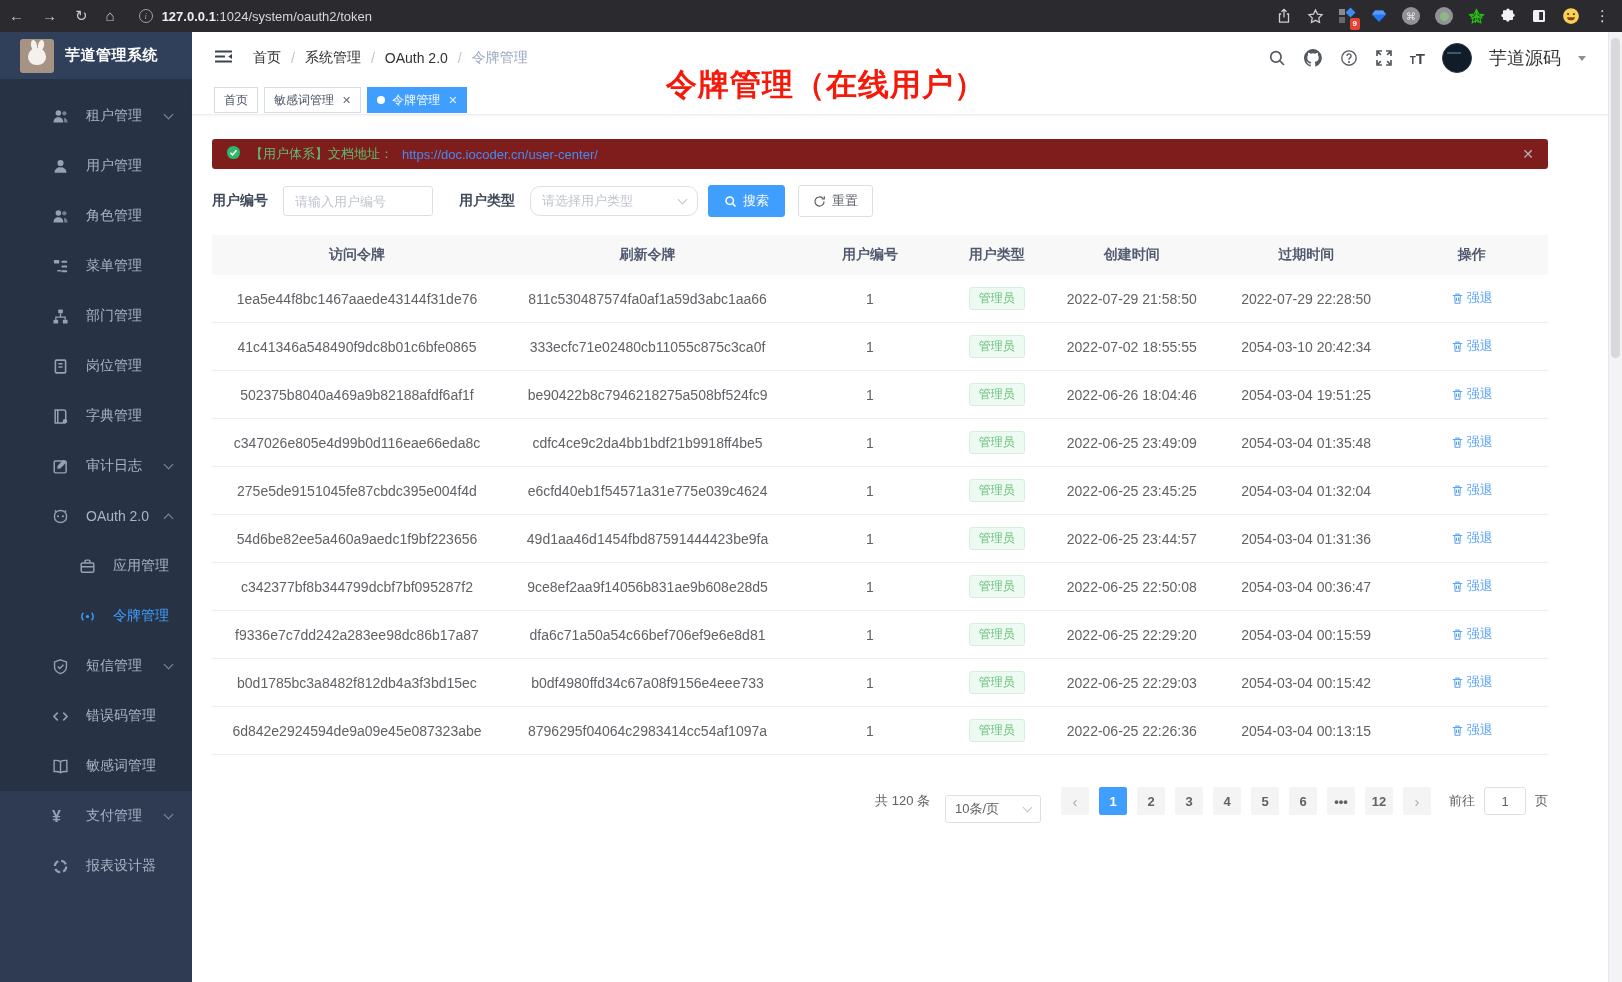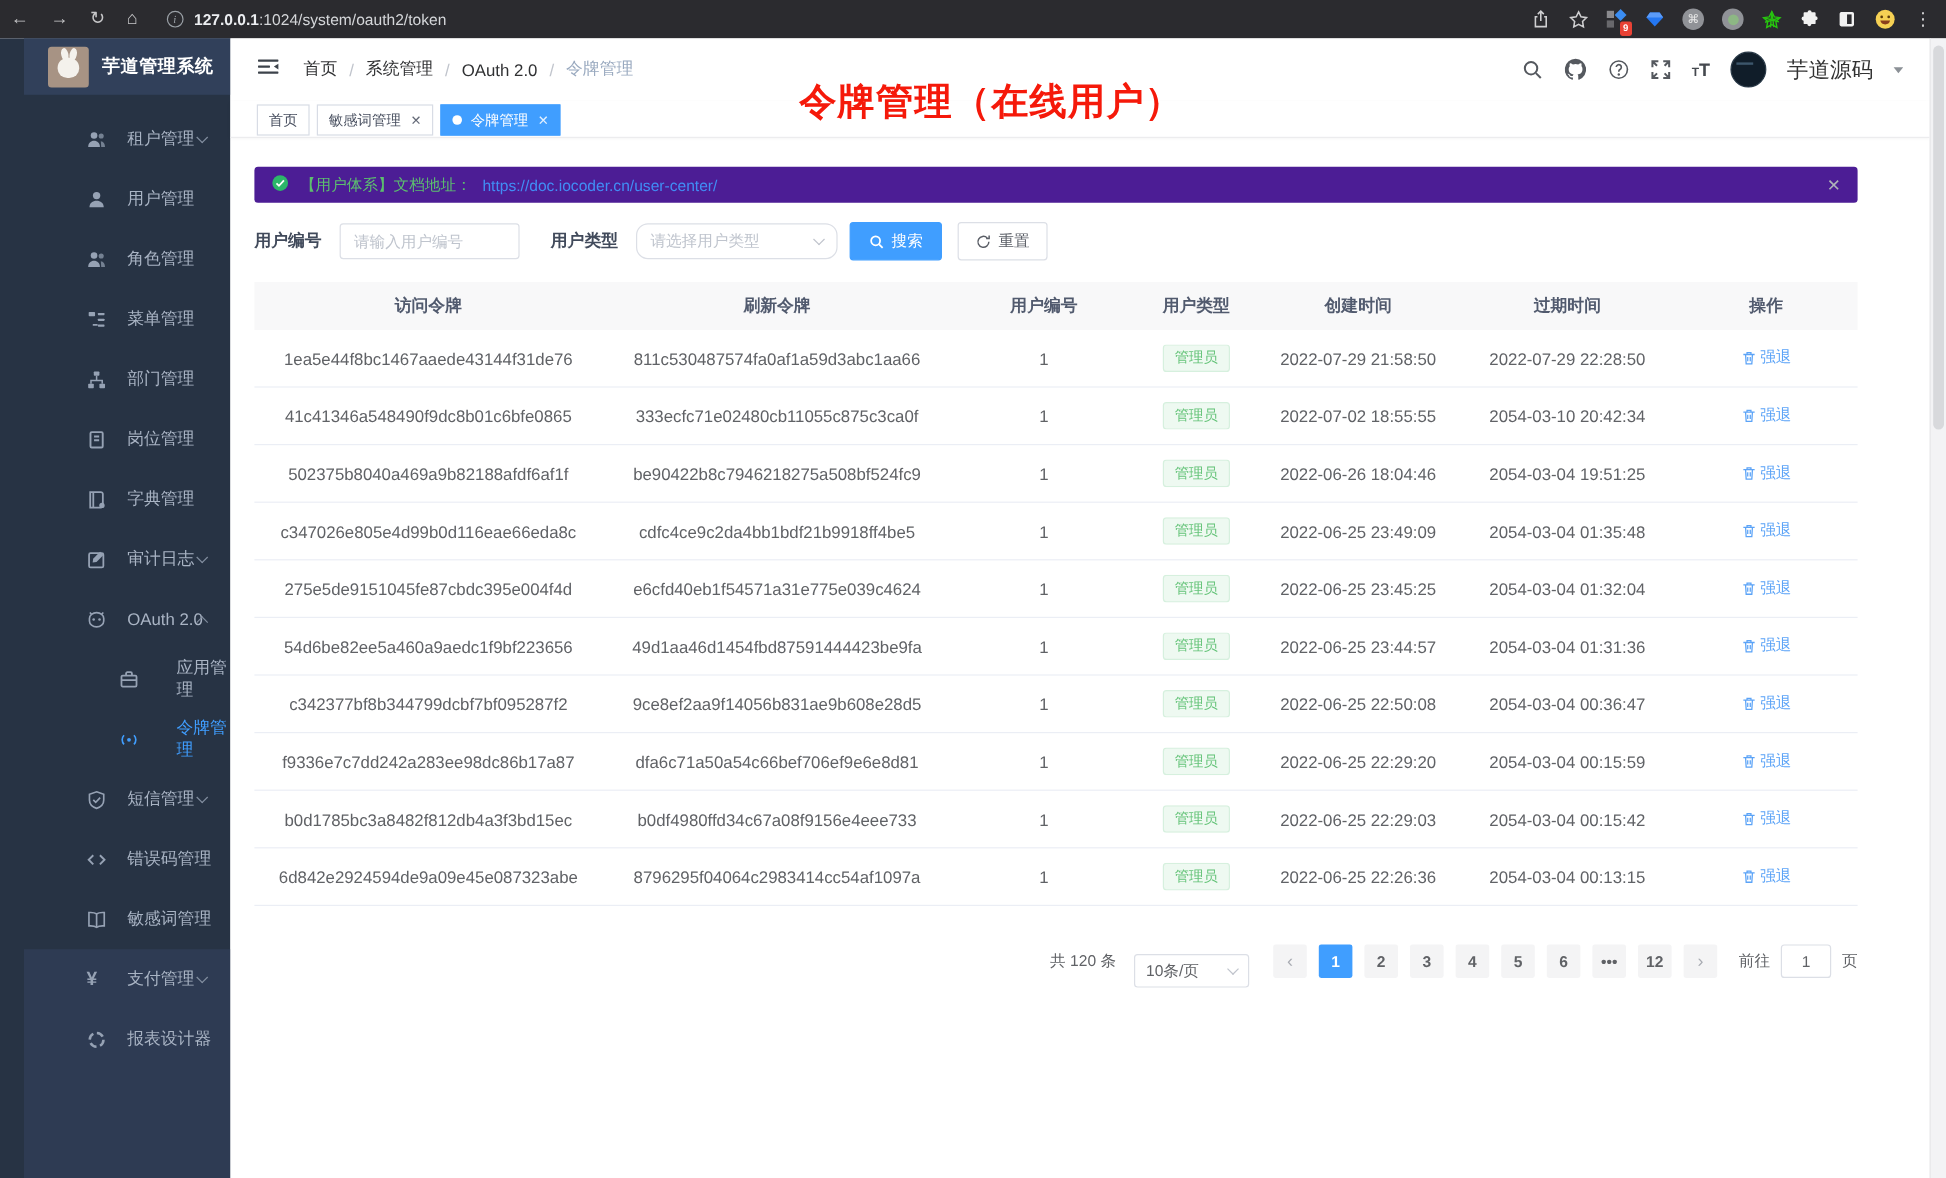--- a/index.html
+++ b/index.html
@@ -27,38 +27,38 @@
   .ext-squares .badge { position:absolute; right:-4px; bottom:-5px; background:#e94235; color:#fff;
     font-size:8px; line-height:10px; padding:1px 3px; border-radius:2px; font-weight:700; }
   .circle-ic { width:18px; height:18px; border-radius:50%; background:#909297; display:flex;
     align-items:center; justify-content:center; color:#e8e8e8; font-size:10px; }
   .circle-ic .dot { width:9px; height:9px; border-radius:50%; background:#8db784; }
   .emoji-ic { width:18px; height:18px; }
   .kebab { color:#d5d5d7; font-size:15px; letter-spacing:0; }
 
   
   .sidebar { position:absolute; left:0; top:32px; width:192px; height:950px;
-    background:#273344; display:flex; flex-direction:column;padding-left:20px; }
+    background:#273344; display:flex; flex-direction:column; }
   .logo-row { height:47px; background:#31405a; display:flex; align-items:center;
     padding-left:20px; gap:11px; flex:none; }
   .logo-img { width:34px; height:34px; border-radius:3px; background:#a79384; position:relative; overflow:hidden; flex:none; }
   .logo-img .bunny-face { position:absolute; left:8px; top:9px; width:18px; height:17px;
     background:#f4f1ec; border-radius:50% 50% 46% 46%; }
   .logo-img .ear1,.logo-img .ear2 { position:absolute; top:1px; width:6px; height:11px;
     background:#f4f1ec; border-radius:50%; }
   .logo-img .ear1 { left:11px; transform:rotate(-12deg); }
   .logo-img .ear2 { left:18px; transform:rotate(12deg); }
   .app-title { color:#ffffff; font-size:15px; font-weight:700; letter-spacing:.5px; }
   .menu-top { padding-top:12px; flex:none; }
   .menu-bottom { flex:1; background:#2e3b53; }
   .menu-item { height:50px; display:flex; align-items:center; padding-left:34px;
     color:#a9b4c4; font-size:14px; cursor:pointer; position:relative;margin-left:18px; }
   .menu-item .mi-icon { width:17px; height:17px; margin-right:17px; color:#96a2b4; flex:none; }
   .menu-item .mi-icon svg { width:17px; height:17px; display:block; }
-  .menu-item.sub { padding-left:61px;gap:14px; }
+  .menu-item.sub { padding-left:61px; }
   .menu-item.active, .menu-item.active .mi-icon { color:#409eff; }
   .mi-chevron { position:absolute; right:20px; width:7px; height:7px;
     border-right:1.6px solid #828e9f; border-bottom:1.6px solid #828e9f; }
   .mi-chevron.down { transform:rotate(45deg); top:20px; }
   .mi-chevron.up { transform:rotate(-135deg); top:24px; }
   .yen-glyph { font-size:16px; font-weight:700; line-height:17px; }
 
   
   .main { position:absolute; left:192px; top:32px; width:1416px; height:950px;
     background:#fff; display:flex; flex-direction:column; }
@@ -88,21 +88,21 @@
     background:#fff; color:#495060; font-size:12px; padding:0 9px; cursor:pointer; }
   .tab.active { background:#409eff; border-color:#409eff; color:#fff; }
   .tab .tab-dot { width:8px; height:8px; border-radius:50%; background:#fff; }
   .tab .tab-close { font-size:11px; opacity:.85; margin-left:1px; }
 
   .annotation { position:absolute; left:666px; top:64px; z-index:6; font-size:31px;
     font-weight:700; color:#f5190a; letter-spacing:1px; white-space:nowrap; }
 
   .content { flex:1; padding:24px 60px 0 20px; position:relative; }
 
-  .alert { height:30px; background:#4c1d95; border-radius:3px; display:flex; align-items:center;
+  .alert { height:30px; background:#7f1d1d; border-radius:3px; display:flex; align-items:center;
     padding:0 14px; gap:9px; font-size:13px; color:#5cbf6e; position:relative; }
   .alert svg { flex:none; }
   .alert-link { color:#418df5; cursor:pointer; }
   .alert-close { position:absolute; right:14px; color:#aeb2b8; font-size:14px; cursor:pointer; }
 
   .filter-row { display:flex; align-items:center; margin-top:16px; font-size:14px; color:#414a5b; }
   .f-label { font-weight:700; margin-right:15px; }
   .f-input { width:150px; height:30px; border:1px solid #dcdfe6; border-radius:3px;
     padding:0 11px; font-size:13px; color:#606266; outline:none; margin-right:26px; }
   .f-input::placeholder { color:#bfc4cd; }

